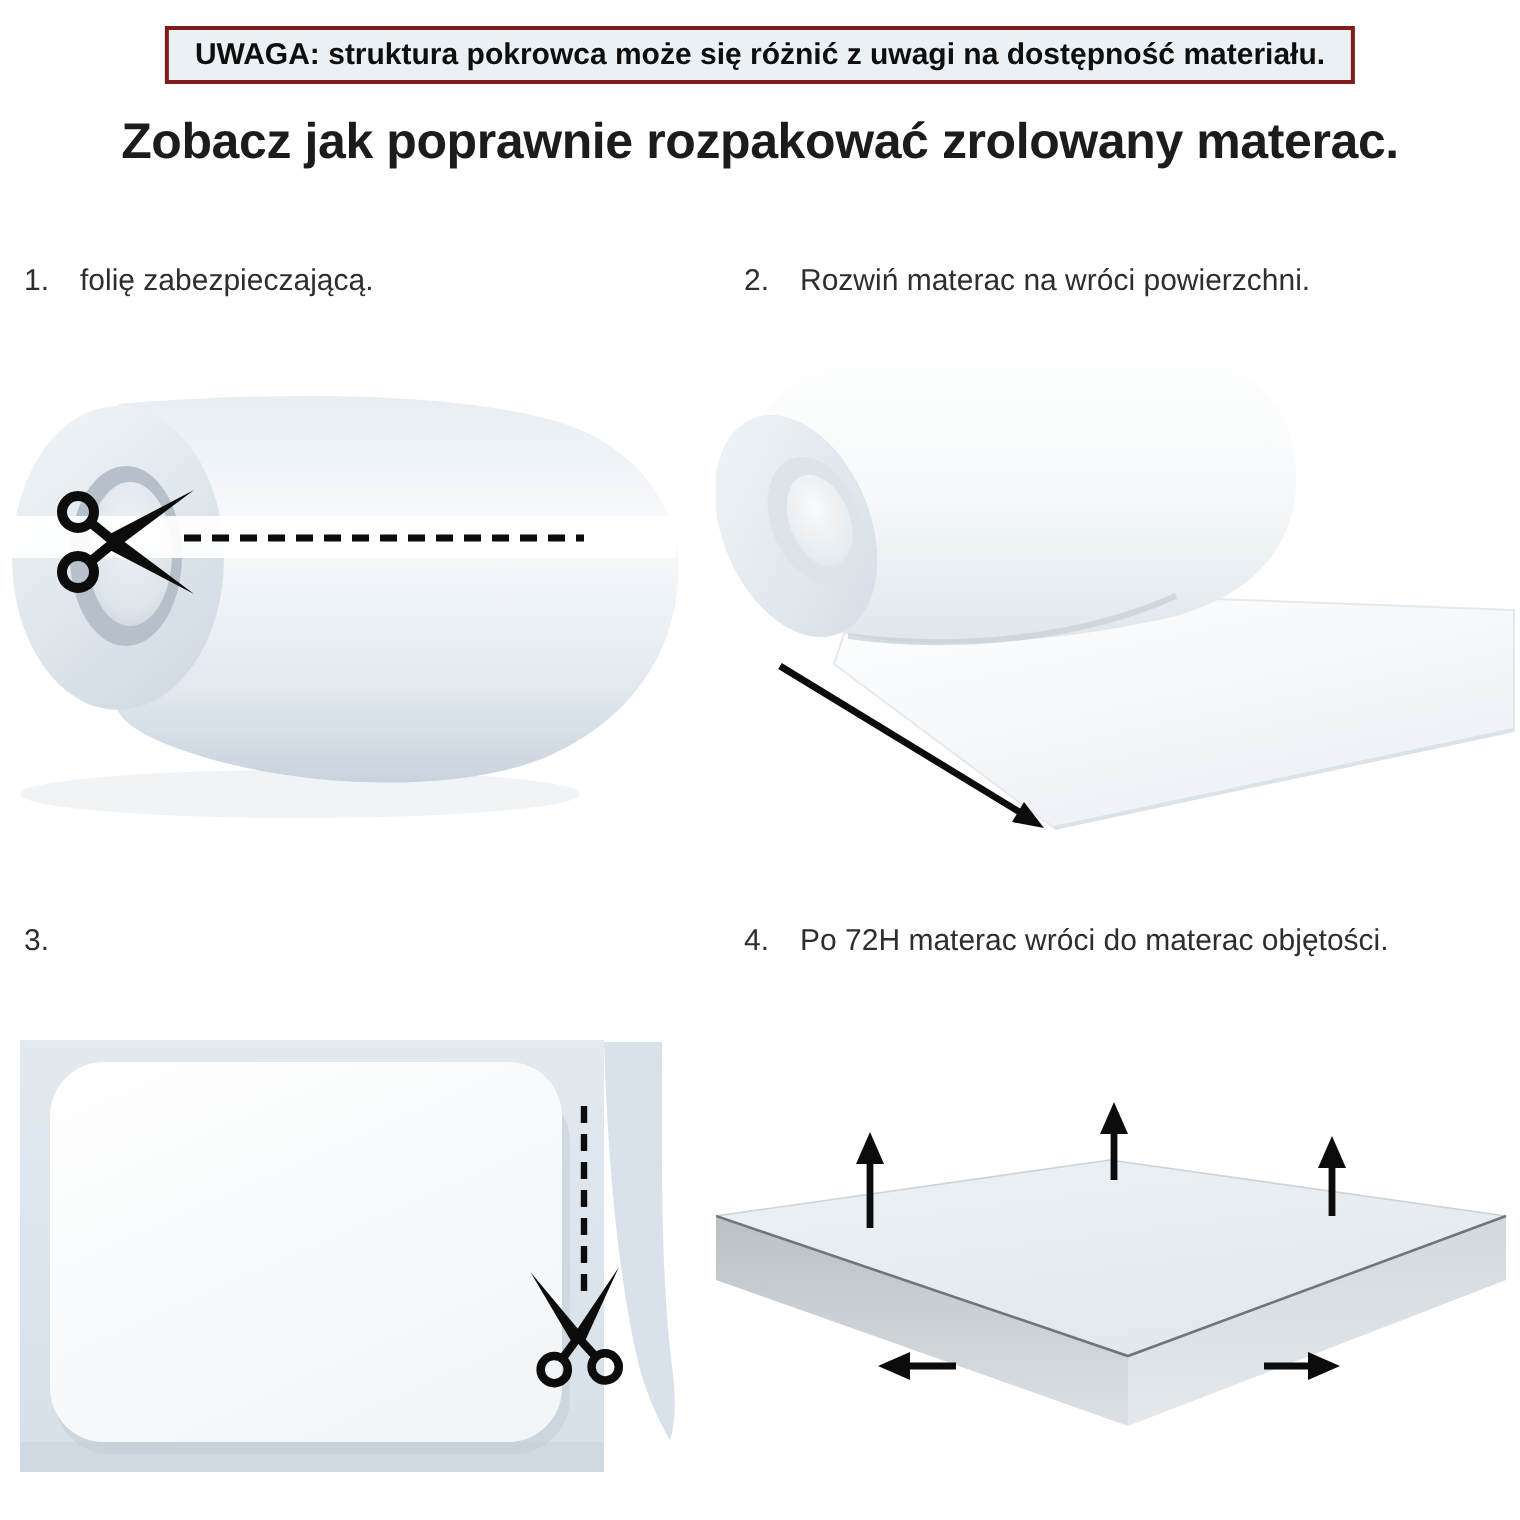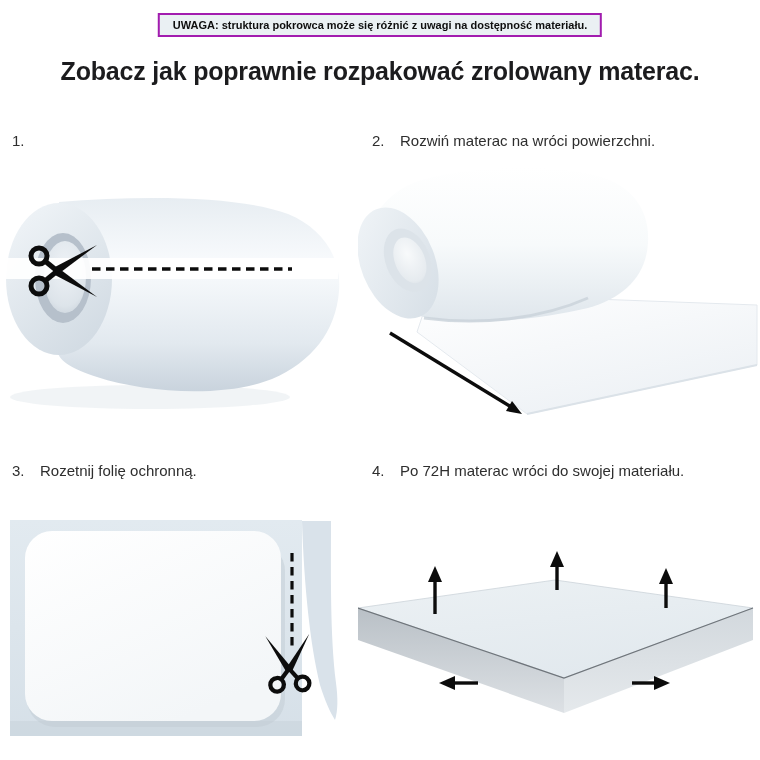--- a/index.html
+++ b/index.html
@@ -1,20 +1,20 @@
 <!DOCTYPE html>
 <html><head>
 <meta charset="utf-8">
 <style>
   html,body{margin:0;padding:0;background:#ffffff;}
   .page{position:relative;width:760px;height:760px;background:#ffffff;overflow:hidden;
         font-family:"Liberation Sans",sans-serif;color:#2f2f2f;}
   .banner{position:absolute;top:13px;left:50%;transform:translateX(-50%);
-          background:#eaf0f3;border:2px solid #a21caf;padding:4px 13px;
-          font-weight:bold;font-size:11px;color:#0e0e0e;white-space:nowrap;text-align:center;}
+          background:#eaf0f3;border:2px solid #7f1d1d;padding:4px 13px;
+          font-weight:bold;font-size:15px;color:#0e0e0e;white-space:nowrap;text-align:center;}
   .title{position:absolute;top:57px;left:0;width:760px;margin:0;text-align:center;
          font-size:25px;font-weight:bold;color:#1c1c1e;letter-spacing:-0.2px;}
   .step{position:absolute;display:flex;font-size:15px;line-height:1.45;color:#2e2e2e;}
   .step .num{width:28px;flex:none;}
   .step .txt span{display:block;white-space:nowrap;}
   #step1{left:12px;top:130px;}
   #step2{left:372px;top:130px;}
   #step3{left:12px;top:460px;}
   #step4{left:372px;top:460px;}
   .illus{position:absolute;}
@@ -30,43 +30,40 @@
 
   <div class="banner">
     <span>UWAGA: struktura pokrowca może się różnić z uwagi na dostępność materiału.</span>
   </div>
 
   <h1 class="title">Zobacz jak poprawnie rozpakować zrolowany materac.</h1>
 
   <div class="step" id="step1">
     <span class="num">1.</span>
     <span class="txt">
+      <span>folię zabezpieczającą.</span>
     </span>
   </div>
 
   <div class="step" id="step2">
     <span class="num">2.</span>
     <span class="txt">
       <span>Rozwiń materac na wróci powierzchni.</span>
       <span></span>
     </span>
   </div>
 
   <div class="step" id="step3">
     <span class="num">3.</span>
-    <span class="txt">
-      <span>Rozetnij folię ochronną.</span>
-      <span></span>
-    </span>
   </div>
 
   <div class="step" id="step4">
     <span class="num">4.</span>
     <span class="txt">
-      <span>Po 72H materac wróci do swojej materiału.</span>
+      <span>Po 72H materac wróci do materac objętości.</span>
       <span></span>
     </span>
   </div>
 
   <svg class="illus" id="illus1" width="345" height="250" viewBox="0 0 345 250">
     <defs>
       <linearGradient id="r1body" x1="0" y1="0" x2="0" y2="1">
         <stop offset="0" stop-color="#e7edf2"></stop>
         <stop offset="0.35" stop-color="#f9fbfd"></stop>
         <stop offset="0.75" stop-color="#e2e9ef"></stop>

